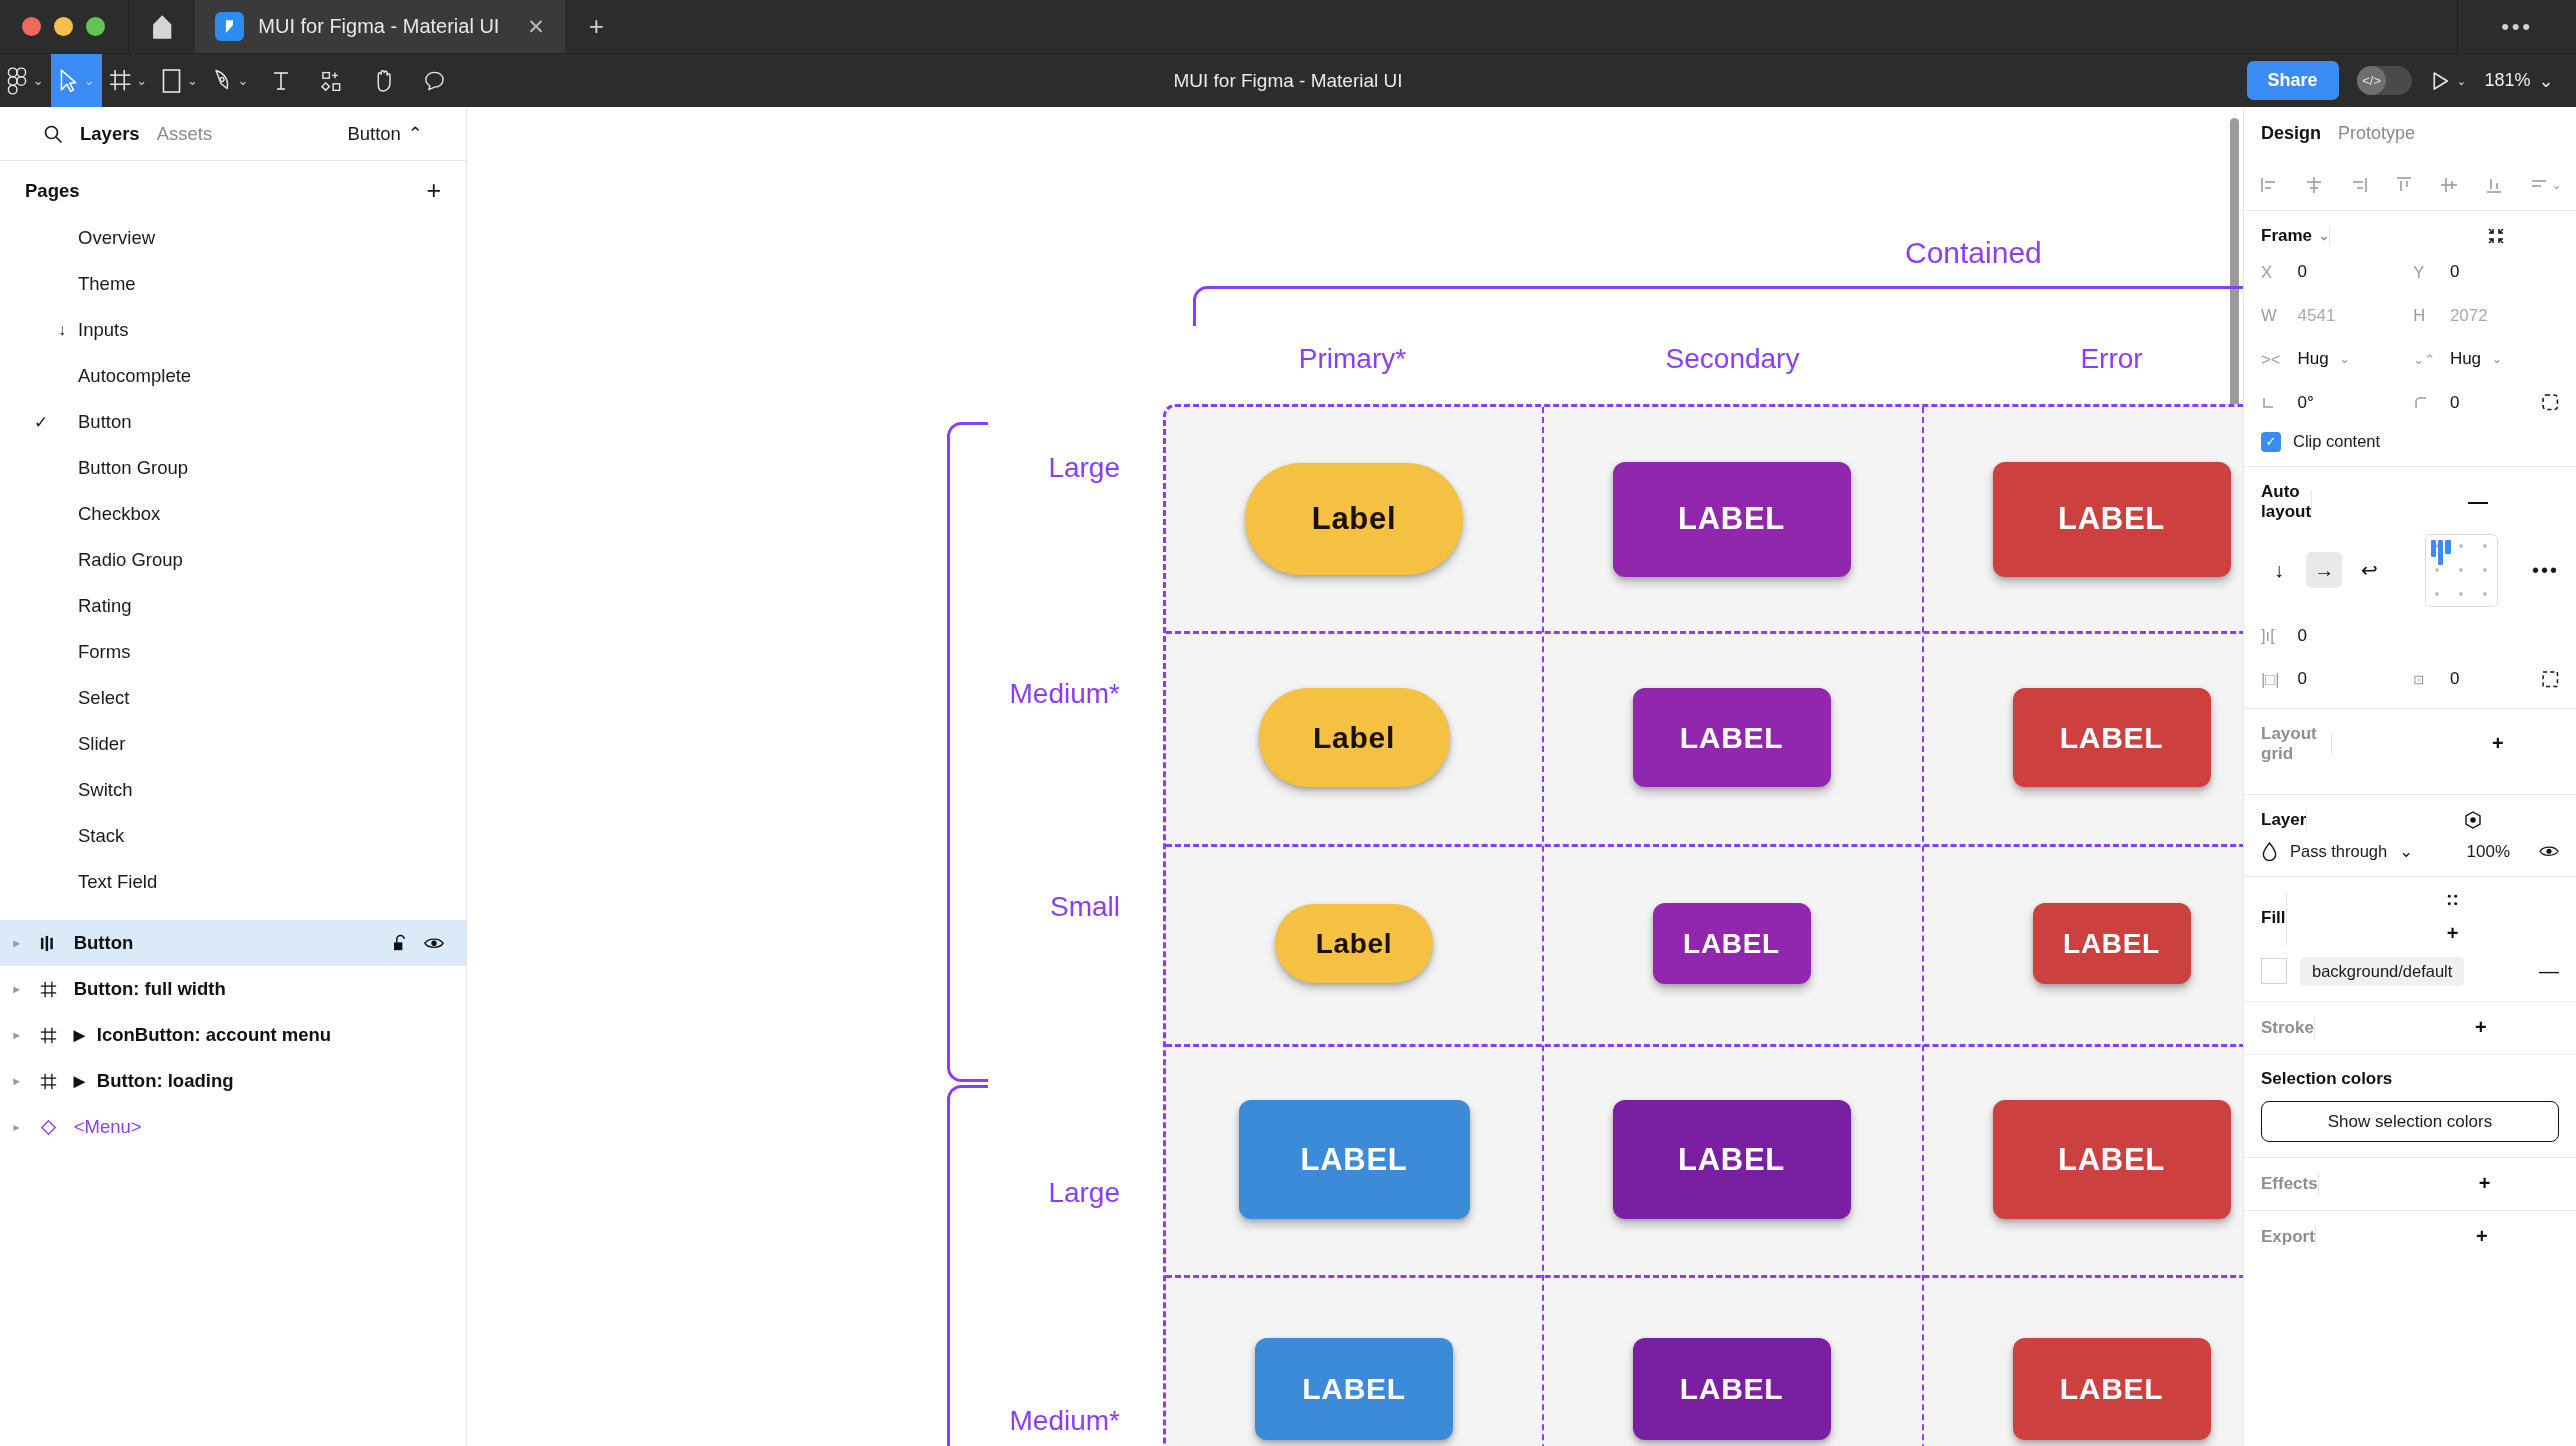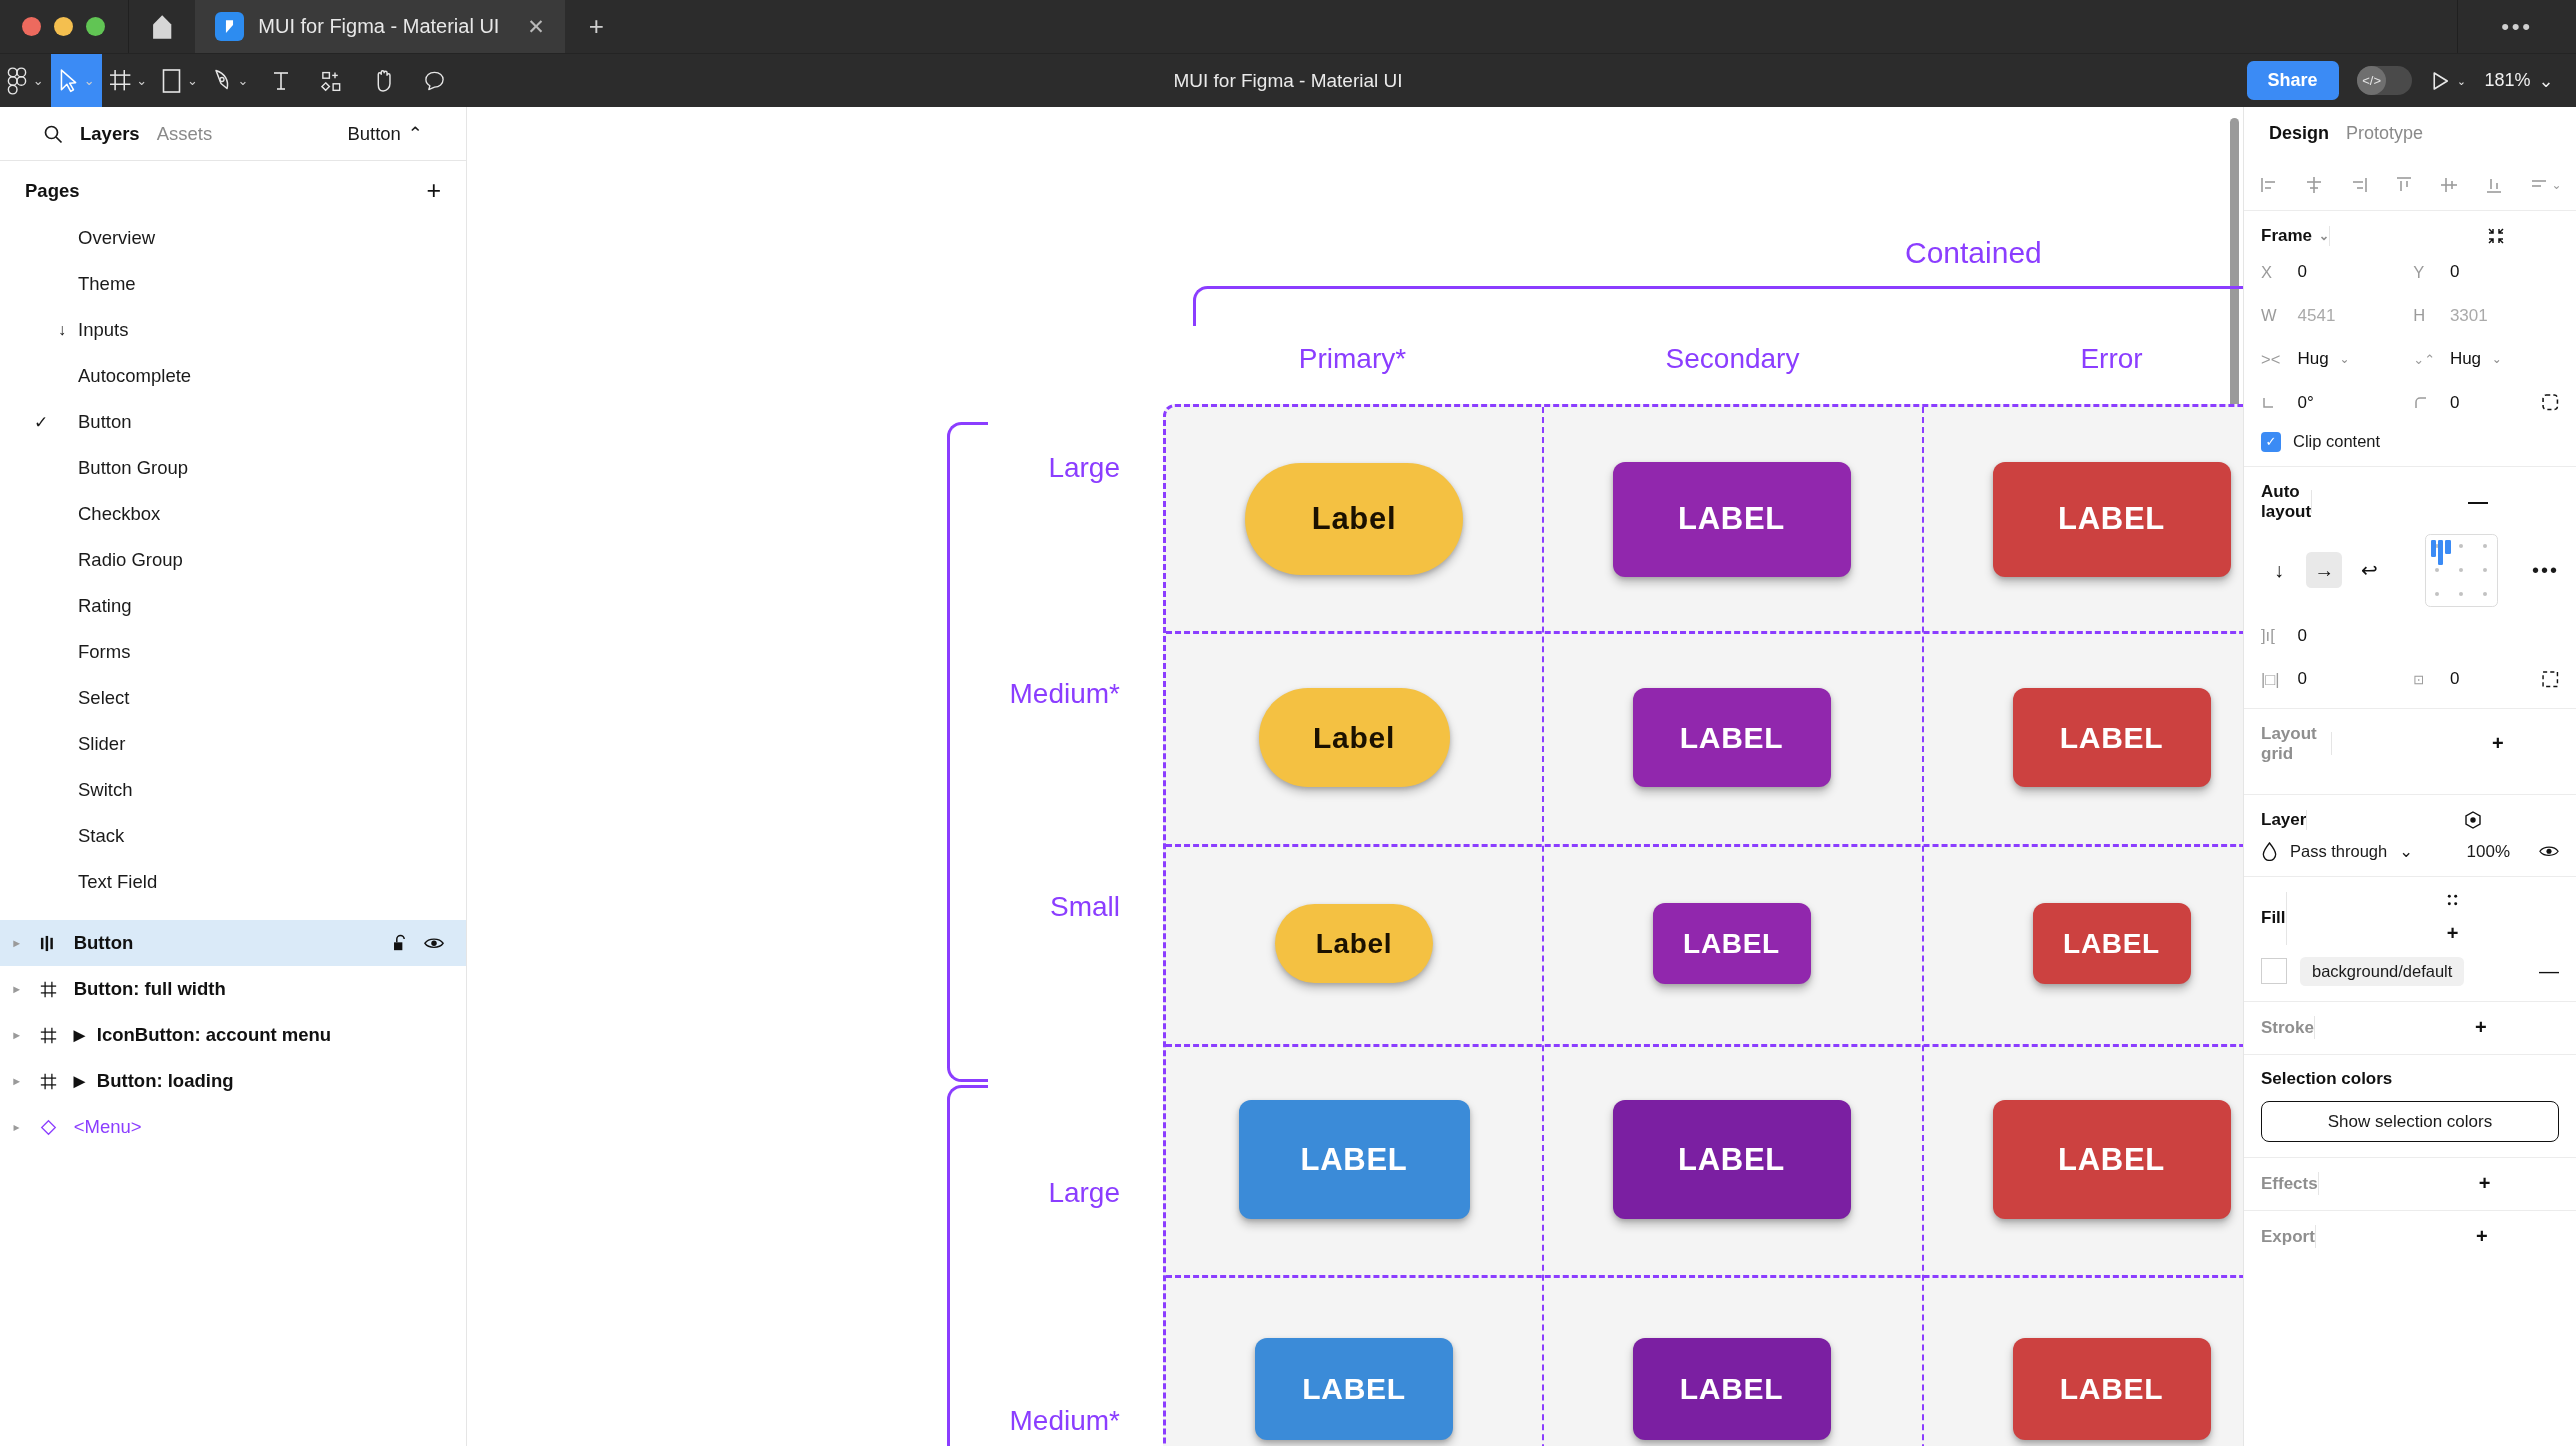--- a/index.html
+++ b/index.html
@@ -174,21 +174,21 @@
     border-radius: 12px;
   }
 
   
   .right {
     width: 333px; background:#fff; flex:0 0 333px; border-left:0.7px solid #e5e5e5;
     display:flex; flex-direction:column; font-size:16.5px; color:#1a1a1a;
   }
   .r-tabs { height: 53px; display:flex; align-items:center; gap:17px; padding: 0 17px; }
   .r-tab { font-size:18px; color:#8a8a8a; cursor:pointer; }
-  .r-tab.active { color:#111; font-weight:bold;margin-left:8px; }
+  .r-tab.active { color:#111; font-weight:bold; }
   .align-row {
     height: 51px; display:flex; align-items:center; justify-content:space-between;
     padding: 0 14.5px; border-bottom:0.7px solid #ececec;
   }
   .align-row .ai { color:#9b9b9b; cursor:pointer; display:flex; align-items:center; gap:2.6px;}
   .sec { padding: 14.5px 17px 14.5px 17px; border-bottom:0.7px solid #ececec; }
   .sec-title {
     display:flex; align-items:center; font-weight:bold; font-size:17px; color:#111;
     margin-bottom: 12px;
   }
@@ -721,21 +721,21 @@
           <div class="fld">
             <span class="lb">Y</span>
             <span class="vl">0</span>
           </div>
           <div class="fld">
             <span class="lb">W</span>
             <span class="vl dim">4541</span>
           </div>
           <div class="fld">
             <span class="lb">H</span>
-            <span class="vl dim">3301</span>
+            <span class="vl dim">2072</span>
           </div>
           <div class="fld">
             <span class="lb">&gt;&lt;</span>
             <span class="vl">Hug</span>
             <span class="cv">⌄</span>
           </div>
           <div class="fld">
             <span class="lb" style="font-size:13px;">⌄⌃</span>
             <span class="vl">Hug</span>
             <span class="cv">⌄</span>

